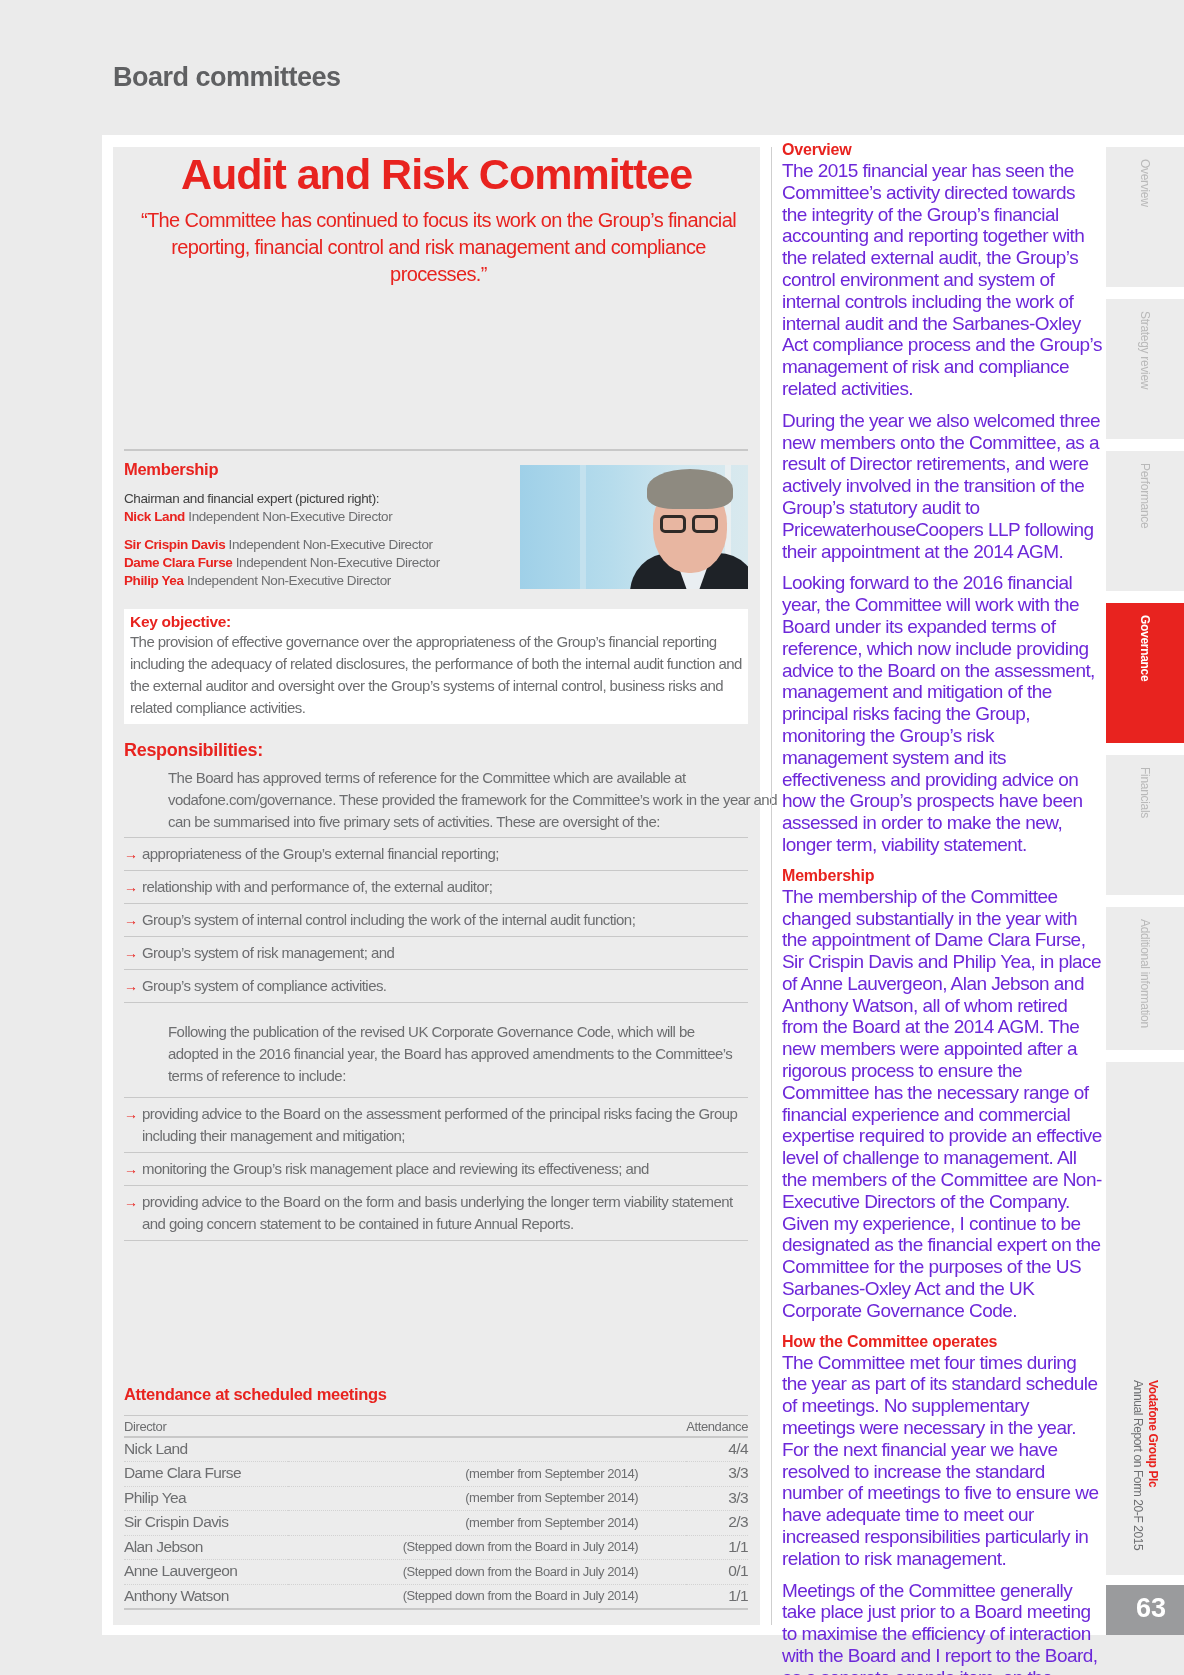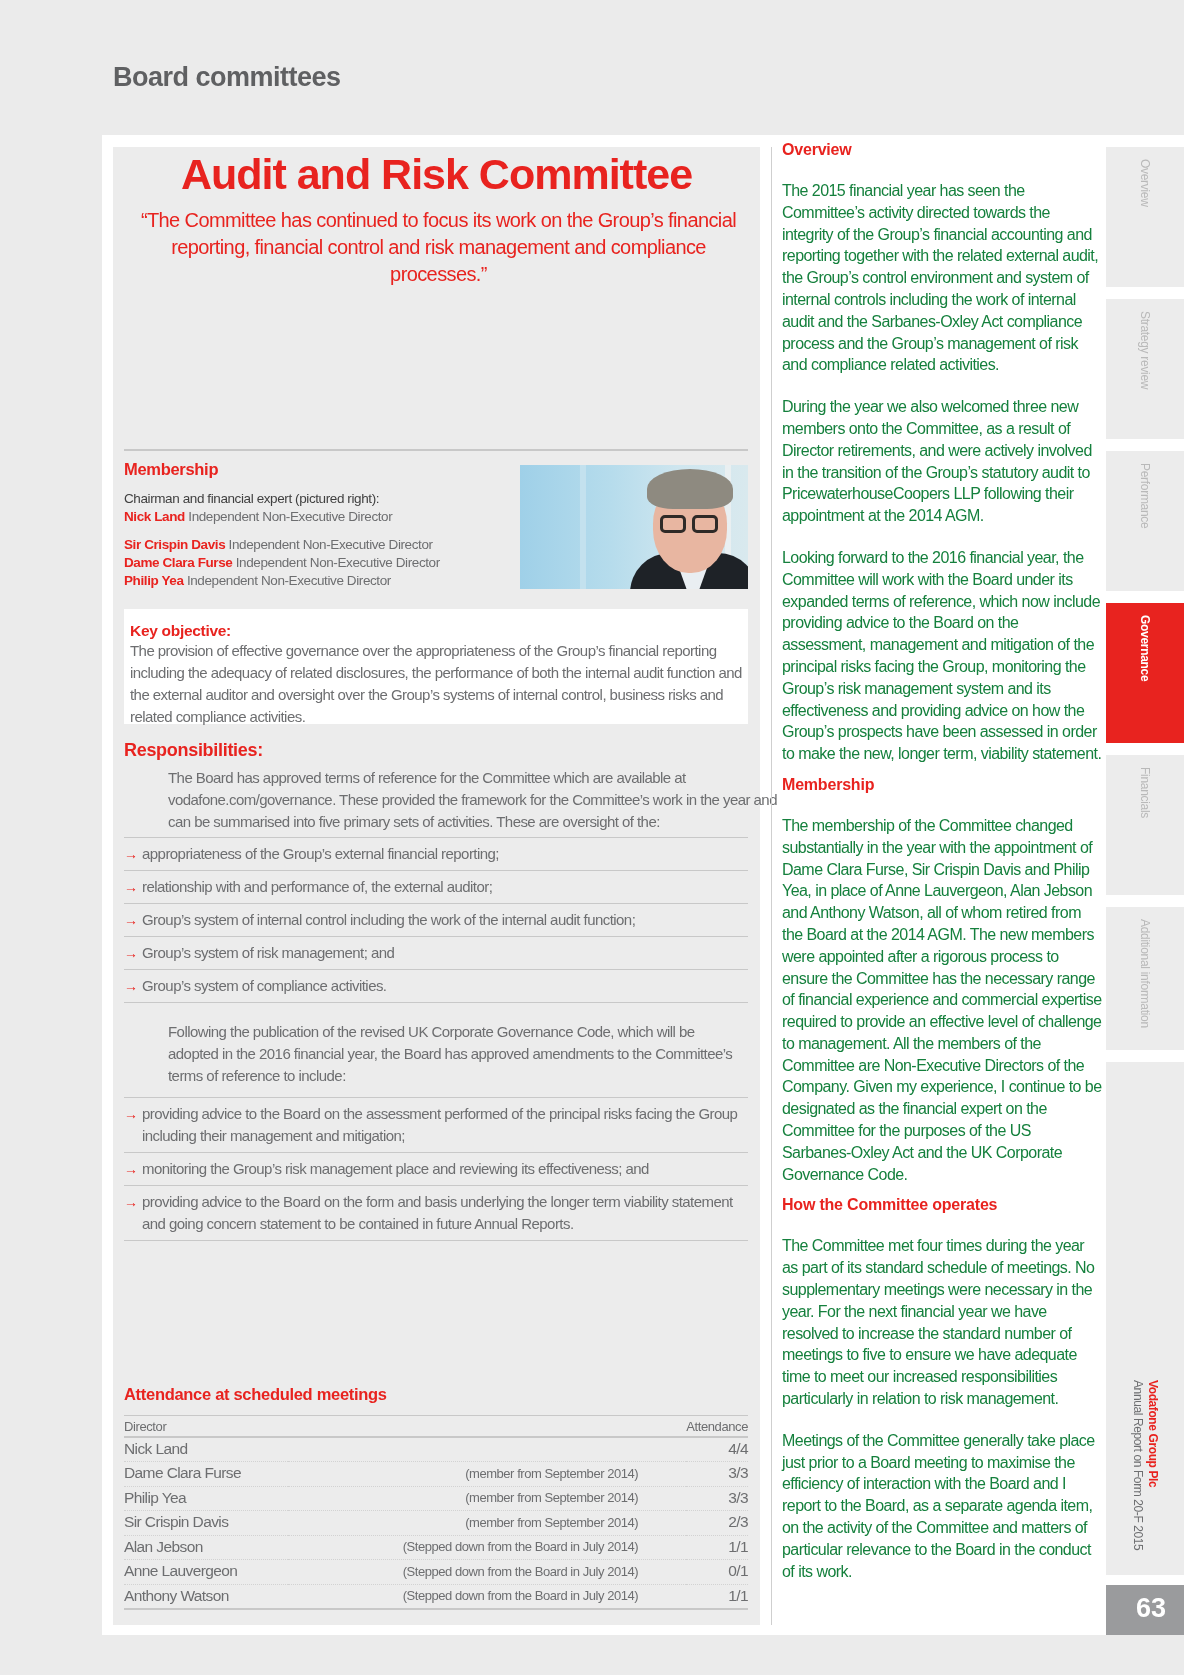--- a/index.html
+++ b/index.html
@@ -47,21 +47,21 @@
   }
   .photo .window-bar { position: absolute; top: 0; width: 6px; height: 100%; background: #e9eff1; }
   .photo .suit { position: absolute; left: 110px; top: 88px; width: 128px; height: 50px; background: #1e2227; border-radius: 40px 40px 0 0; }
   .photo .shirt { position: absolute; left: 155px; top: 92px; width: 36px; height: 40px; background: #e9eef2; clip-path: polygon(0 0,100% 0,60% 100%,40% 100%); }
   .photo .face { position: absolute; left: 133px; top: 18px; width: 74px; height: 90px; background: #e8b6a1; border-radius: 45% 45% 48% 48%; }
   .photo .hair { position: absolute; left: 127px; top: 4px; width: 86px; height: 40px; background: #8e8a80; border-radius: 50% 50% 30% 30%; }
   .photo .glasses-l, .photo .glasses-r { position: absolute; top: 50px; width: 26px; height: 18px; border: 3px solid #2f2a27; border-radius: 5px; }
   .photo .glasses-l { left: 140px; } .photo .glasses-r { left: 172px; }
   .key-box {
     position: absolute; left: 124px; top: 609px; width: 624px; height: 115px;
-    background: #ffffff; padding: 12px 6px;
+    background: #ffffff; padding: 3px 6px;
   }
   .key-box .kh { font-size: 15.5px; font-weight: bold; color: #e8231f; letter-spacing: -0.3px; line-height: 19px; }
   .key-box .kt { font-size: 15px; line-height: 22px; letter-spacing: -0.55px; color: #6d6e70; }
   .body-text { position: absolute; font-size: 15px; line-height: 22px; letter-spacing: -0.55px; color: #6d6e70; margin-left: 44px; }
   .bullet-list { position: absolute; left: 124px; width: 624px; list-style: none; }
   .bullet-list li {
     border-bottom: 1px solid #c8c8c8; padding: 5px 0 5px 18px; position: relative;
     font-size: 15px; line-height: 22px; letter-spacing: -0.55px; color: #6d6e70;
   }
   .bullet-list li .arrow { position: absolute; left: 0; top: 5px; color: #e8231f; font-weight: bold; font-size: 14px; }
@@ -74,21 +74,21 @@
   .att-table td {
     font-size: 15.5px; color: #6d6e70; padding: 1px 0 2px 0; letter-spacing: -0.6px;
     border-bottom: 1px dotted #d2d2d2; height: 24.5px;
   }
   .att-table td.note { font-size: 13px; text-align: right; padding-right: 48px; letter-spacing: -0.45px; }
   .att-table td.val { text-align: right; width: 60px; }
   .att-table tr:last-child td { border-bottom: 2px solid #c8c8c8; }
   .divider { position: absolute; left: 771px; top: 147px; height: 1478px; border-left: 1px solid #cfcfcf; }
   .right-col { position: absolute; left: 782px; top: 140px; width: 320px; }
   .right-col h3 { font-size: 16px; font-weight: bold; color: #e8231f; line-height: 20px; letter-spacing: -0.2px; }
-  .right-col p { font-size: 16px; line-height: 21.8px; letter-spacing: -0.55px; color: #15803d; margin-bottom: 10px; margin-top: 20px; }
+  .right-col p { font-size: 19px; line-height: 21.8px; letter-spacing: -0.55px; color: #6d28d9; margin-bottom: 10px; }
   .tab {
     position: absolute; left: 1106px; width: 78px; background: #ececec;
     writing-mode: vertical-rl; padding-top: 12px; padding-right: 32px;
     font-size: 12px; color: #b9b9b9; letter-spacing: -0.3px;
   }
   .tab.active { background: #e8231f; color: #ffffff; font-weight: bold; }
   .side-footer {
     position: absolute; left: 1106px; top: 1062px; width: 78px; height: 513px; background: #ececec;
   }
   .footer-text {

